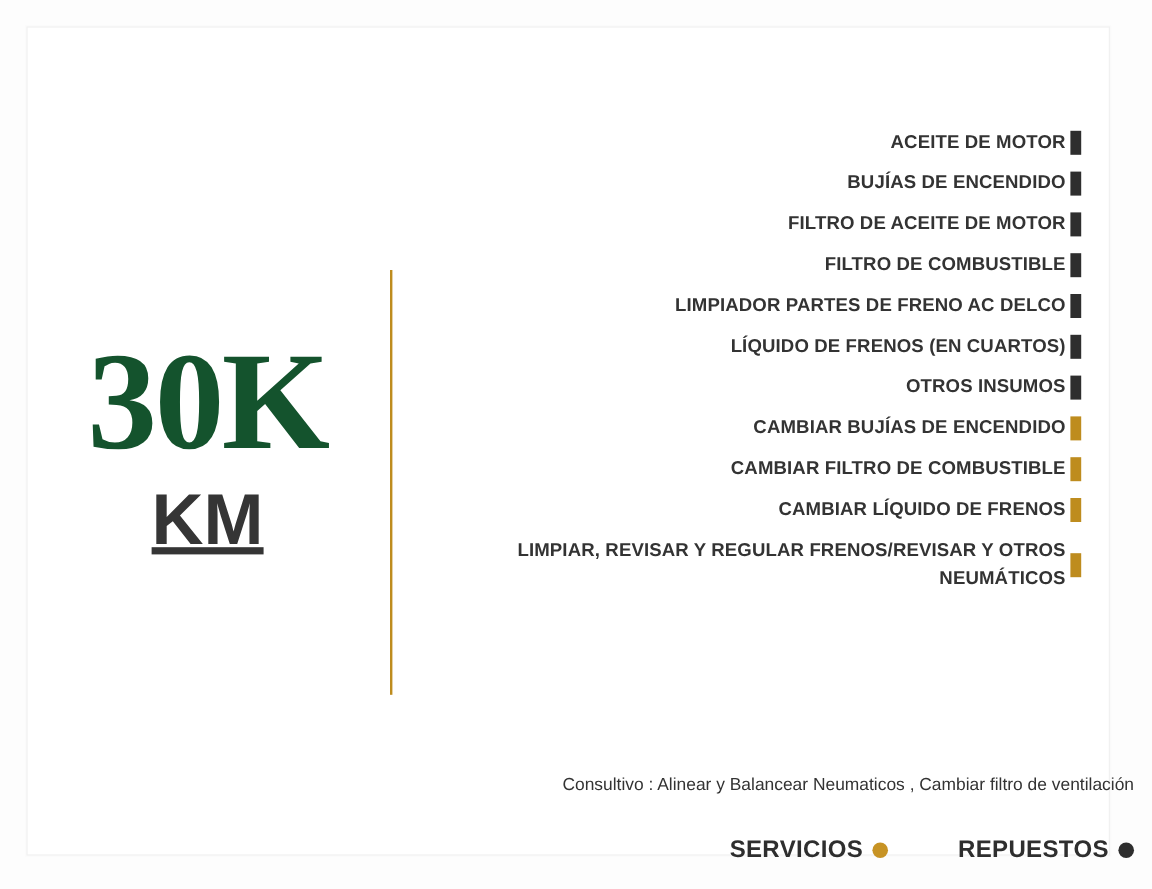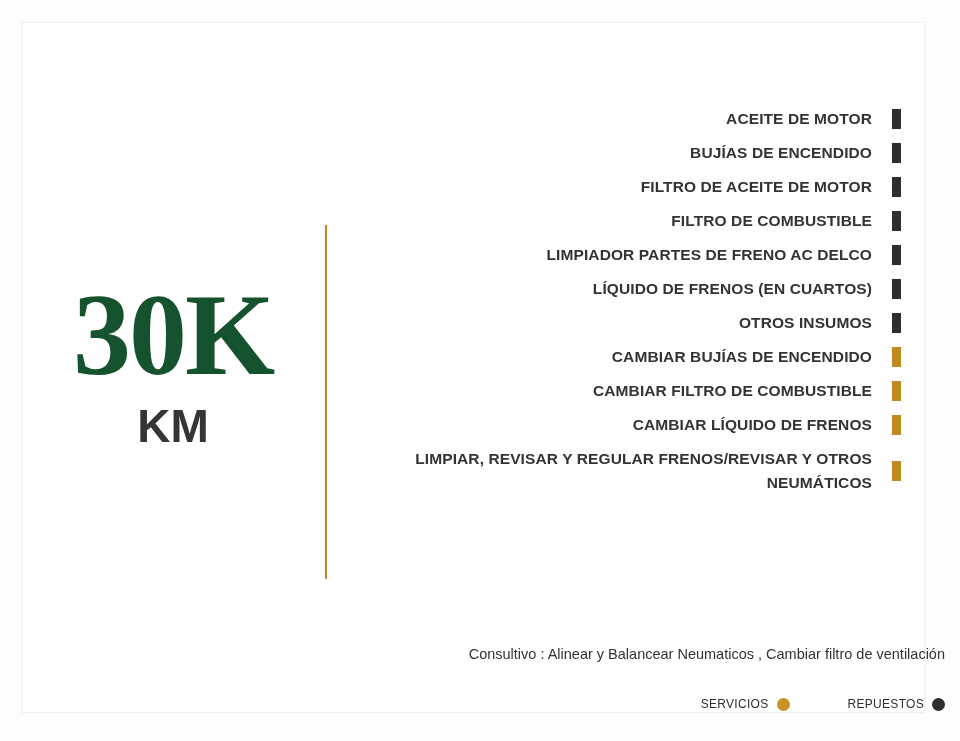--- a/index.html
+++ b/index.html
@@ -47,25 +47,26 @@
     font-size: 116px;
     line-height: 0.82;
     letter-spacing: -2px;
     color: #14532d;
   }
 
   #mileage-unit {
     display: block;
     font-family: "Liberation Sans", sans-serif;
     font-weight: bold;
-    font-size: 46px;
+    font-size: 60px;
     line-height: 1;
     letter-spacing: 0px;
     margin-top: 20px;
     color: #353535;
+    text-decoration: underline;
   }
 
   
   #divider {
     position: absolute;
     left: 302px;
     top: 202px;
     width: 2px;
     height: 354px;
     background: #BE8C1E;
@@ -88,21 +89,21 @@
 
   .list-item-text {
     text-align: right;
     font-family: "Liberation Sans", sans-serif;
     font-weight: bold;
     font-size: 15.5px;
     line-height: 24px;
     letter-spacing: 0.1px;
     color: #333333;
     white-space: pre-line;
-    padding-right: 20px;
+    padding-right: 4px;
     align-self: center;
   }
 
   .list-item-marker {
     width: 9px;
     min-height: 20px;
     flex: none;
     align-self: stretch;
   }
 
@@ -138,22 +139,22 @@
   }
 
   .legend-entry {
     display: flex;
     align-items: center;
     gap: 8px;
   }
 
   .legend-label {
     font-family: "Liberation Sans", sans-serif;
-    font-weight: normal;
-    font-size: 12px;
+    font-weight: bold;
+    font-size: 20px;
     letter-spacing: 0.3px;
     color: #2E2E2E;
   }
 
   .legend-dot {
     width: 13px;
     height: 13px;
     border-radius: 50%;
     flex: none;
   }

